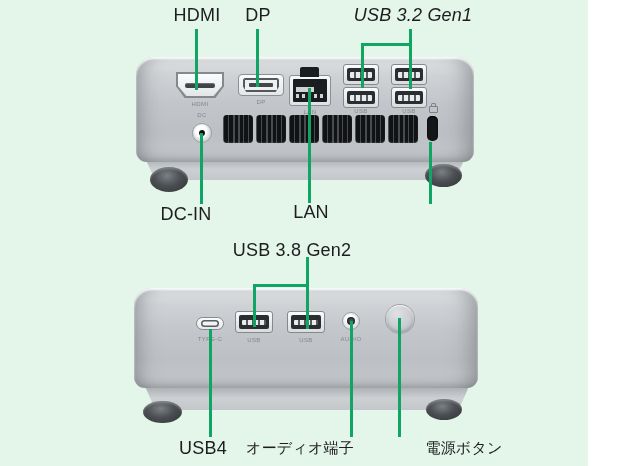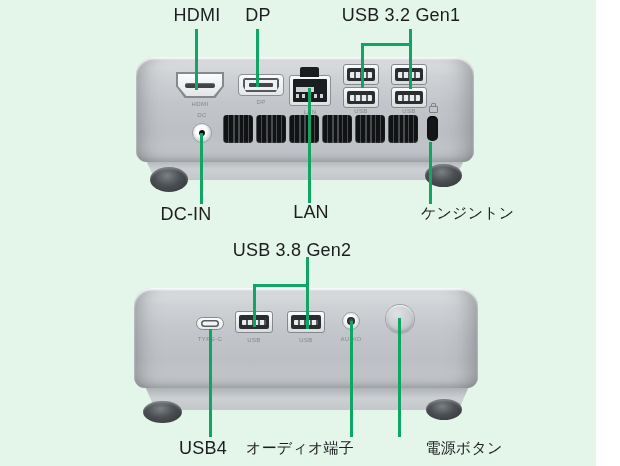--- a/index.html
+++ b/index.html
@@ -1,20 +1,19 @@
 <!DOCTYPE html>
 <html><head>
 <meta charset="utf-8">
 <style>
   html,body{margin:0;padding:0;}
   .canvas{
     position:relative;width:588px;height:466px;overflow:hidden;
     background:#e4f5e9;
     font-family:"Liberation Sans",sans-serif;
-    padding-left:8px;
   }
   .lbl{
     position:absolute;color:#1d1d1f;font-size:18px;line-height:19px;
     white-space:nowrap;z-index:7;letter-spacing:0.2px;
   }
   .lbl.centered{transform:translateX(-50%);}
   .lbl.jp{font-size:15px;line-height:16px;}
   .gl{position:absolute;background:#10a565;z-index:6;}
   .eng{
     position:absolute;color:#83888d;font-size:6px;line-height:7px;
@@ -112,26 +111,25 @@
 </style>
 </head>
 <body>
 
 <div class="canvas">
 
   <div>
 
     <div class="lbl centered" style="left:197px;top:6px;">HDMI</div>
     <div class="lbl centered" style="left:258px;top:6px;">DP</div>
-    <div class="lbl centered" style="left:401px;top:6px;">USB 3.2 Gen1</div>
+    <div class="lbl centered" style="left:413px;top:6px;font-style:italic;">USB 3.2 Gen1</div>
 
     <div class="lbl centered" style="left:186px;top:205px;">DC-IN</div>
     <div class="lbl centered" style="left:311px;top:203px;">LAN</div>
     <div class="lbl jp" style="left:421px;top:205px;">
-      <div>ケンジントン</div>
     </div>
 
     <div class="gl" style="left:195px;top:29px;width:3px;height:61px;"></div>
     <div class="gl" style="left:256px;top:29px;width:3px;height:58px;"></div>
     <div class="gl" style="left:409px;top:29px;width:3px;height:17px;"></div>
     <div class="gl" style="left:361px;top:43px;width:51px;height:3px;"></div>
     <div class="gl" style="left:361px;top:43px;width:3px;height:45px;"></div>
     <div class="gl" style="left:409px;top:43px;width:3px;height:46px;"></div>
     <div class="gl" style="left:200px;top:133px;width:3px;height:71px;"></div>
     <div class="gl" style="left:308px;top:88px;width:3px;height:115px;"></div>

